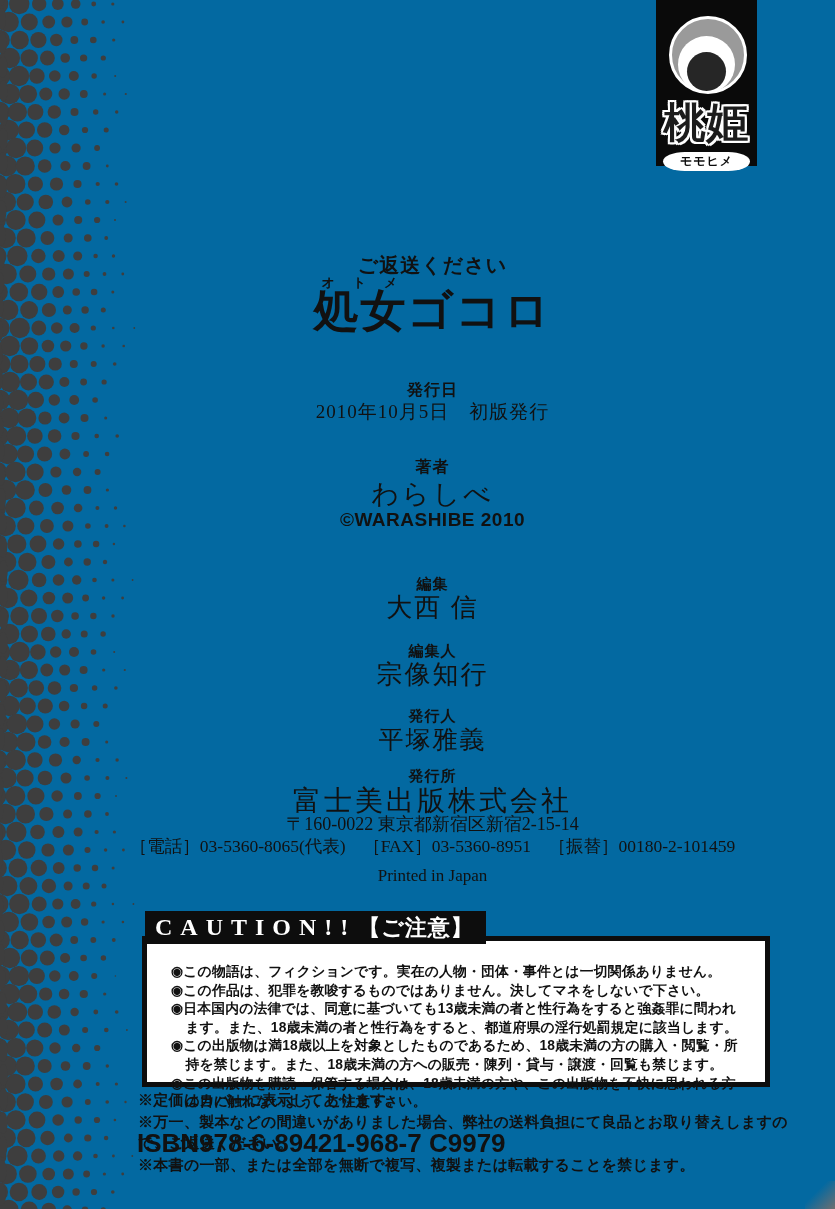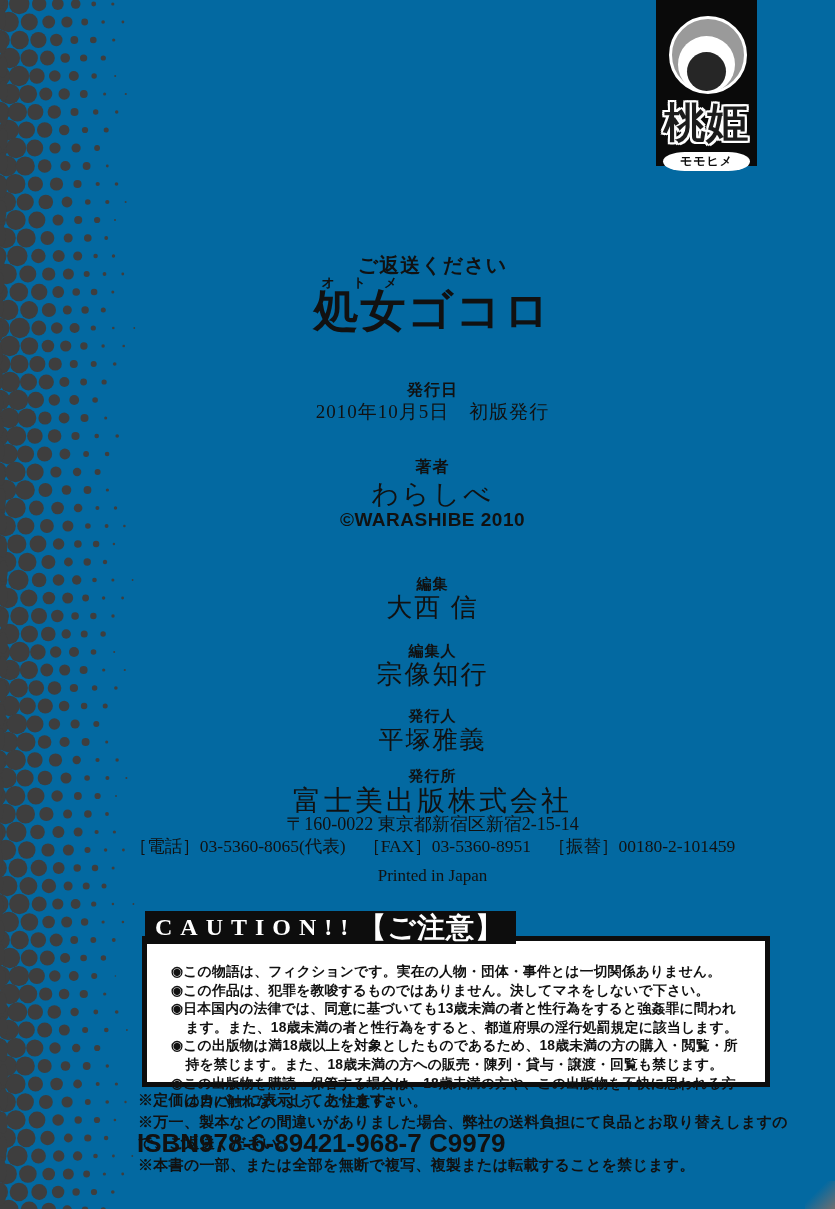--- a/index.html
+++ b/index.html
@@ -48,21 +48,21 @@
   
   .caution-box{
     position:absolute; left:142px; top:936px; width:628px; height:151px;
     border:5px solid #0d0d0d; box-sizing:border-box; background:#fff;
   }
   .caution-header{
     position:absolute; left:145px; top:911px; height:33px; background:#0d0d0d;
     color:#fff; display:flex; align-items:center; padding:0 12px 0 10px; z-index:2;
   }
   .ch-en{font-size:24px; font-weight:900; letter-spacing:8px; white-space:nowrap;font-family:Liberation Serif, serif;}
-  .ch-jp{font-size:28px; font-weight:900; letter-spacing:1px; white-space:nowrap;
+  .ch-jp{font-size:22px; font-weight:900; letter-spacing:1px; white-space:nowrap;
          font-family:"Liberation Serif", serif; margin-left:2px;}
   .caution-list{margin:12px; padding:10px 8px 6px 12px; list-style:none;}
   .caution-list li{
     font-size:13.8px; line-height:18.6px; font-weight:700; letter-spacing:0.2px;
     padding-left:1.05em; text-indent:-1.05em;
   }
   
   .footnotes{top:1090px; left:138px; right:30px; font-family:"Liberation Serif", serif;
              font-weight:700; font-size:15px; line-height:21.5px; letter-spacing:0.3px;}
   .isbn{top:1128px; left:137px; font-size:26px; font-weight:800; letter-spacing:0px;}

